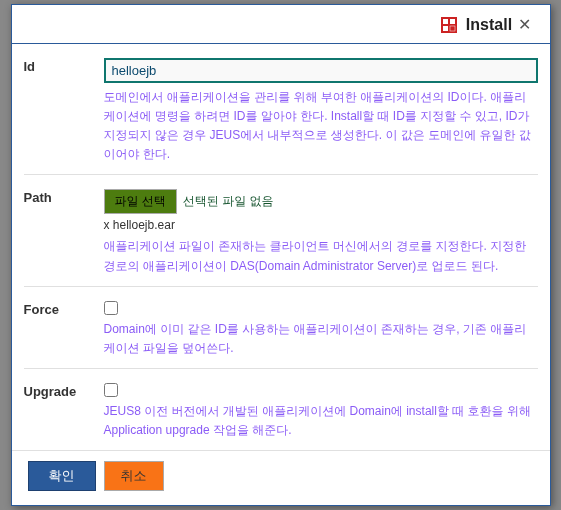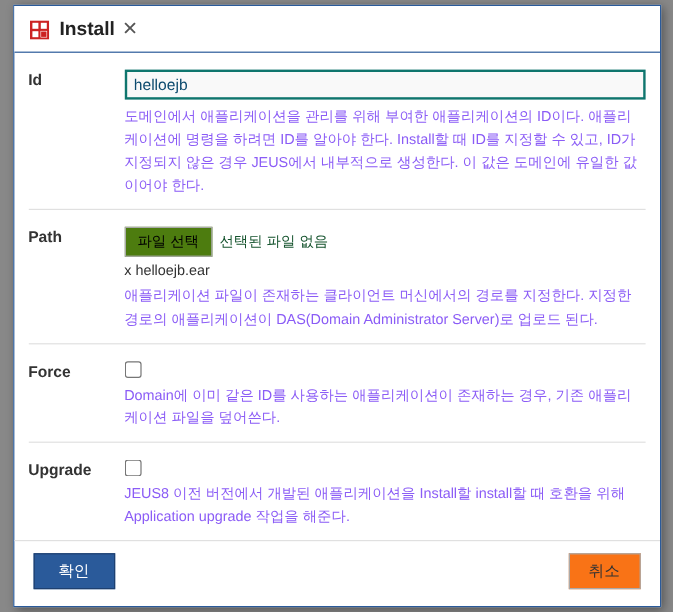--- a/index.html
+++ b/index.html
@@ -21,21 +21,21 @@
       display: flex;
       flex-direction: column;
       box-shadow: 2px 2px 8px rgba(0,0,0,0.4);
     }
     .title-bar {
       background: #fff;
       display: flex;
       align-items: center;
       padding: 10px 12px 8px 12px;
       border-bottom: 1.5px solid #2a5a9a;
-      justify-content: flex-start;
+      justify-content: flex-end;
     }
     .title-left {
       display: flex;
       align-items: center;
       gap: 8px;
     }
     .title-icon {
       width: 18px;
       height: 18px;
       display: flex;
@@ -128,21 +128,21 @@
       gap: 6px;
       margin-bottom: 5px;
     }
     .checkbox-wrap input[type=checkbox] {
       width: 14px;
       height: 14px;
       cursor: pointer;
     }
     .footer {
       display: flex;
-      justify-content: space-between;
+      justify-content: flex-start;
       padding: 10px 16px 14px 16px;
       gap: 8px;
       border-top: 1px solid #e0e0e0;
     }
     .btn-ok {
       background: #2a5a9a;
       color: #fff;
       border: 1px solid #1e4070;
       padding: 5px 20px;
       font-size: 13px;
@@ -211,21 +211,21 @@
         <div class="form-desc">Domain에 이미 같은 ID를 사용하는 애플리케이션이 존재하는 경우, 기존 애플리케이션 파일을 덮어쓴다.</div>
       </div>
     </div>
 
     <div class="form-row">
       <div class="form-label">Upgrade</div>
       <div class="form-content">
         <div class="checkbox-wrap">
           <input type="checkbox" style="">
         </div>
-        <div class="form-desc">JEUS8 이전 버전에서 개발된 애플리케이션을 Install할 install할 때 호환을 위해 Application upgrade 작업을 해준다.</div>
+        <div class="form-desc">JEUS8 이전 버전에서 개발된 애플리케이션에 Domain에 install할 때 호환을 위해 Application upgrade 작업을 해준다.</div>
       </div>
     </div>
 
   </div>
 
   <div class="footer">
     <button class="btn-ok">확인</button>
     <button class="btn-cancel">취소</button>
   </div>
 </div>

